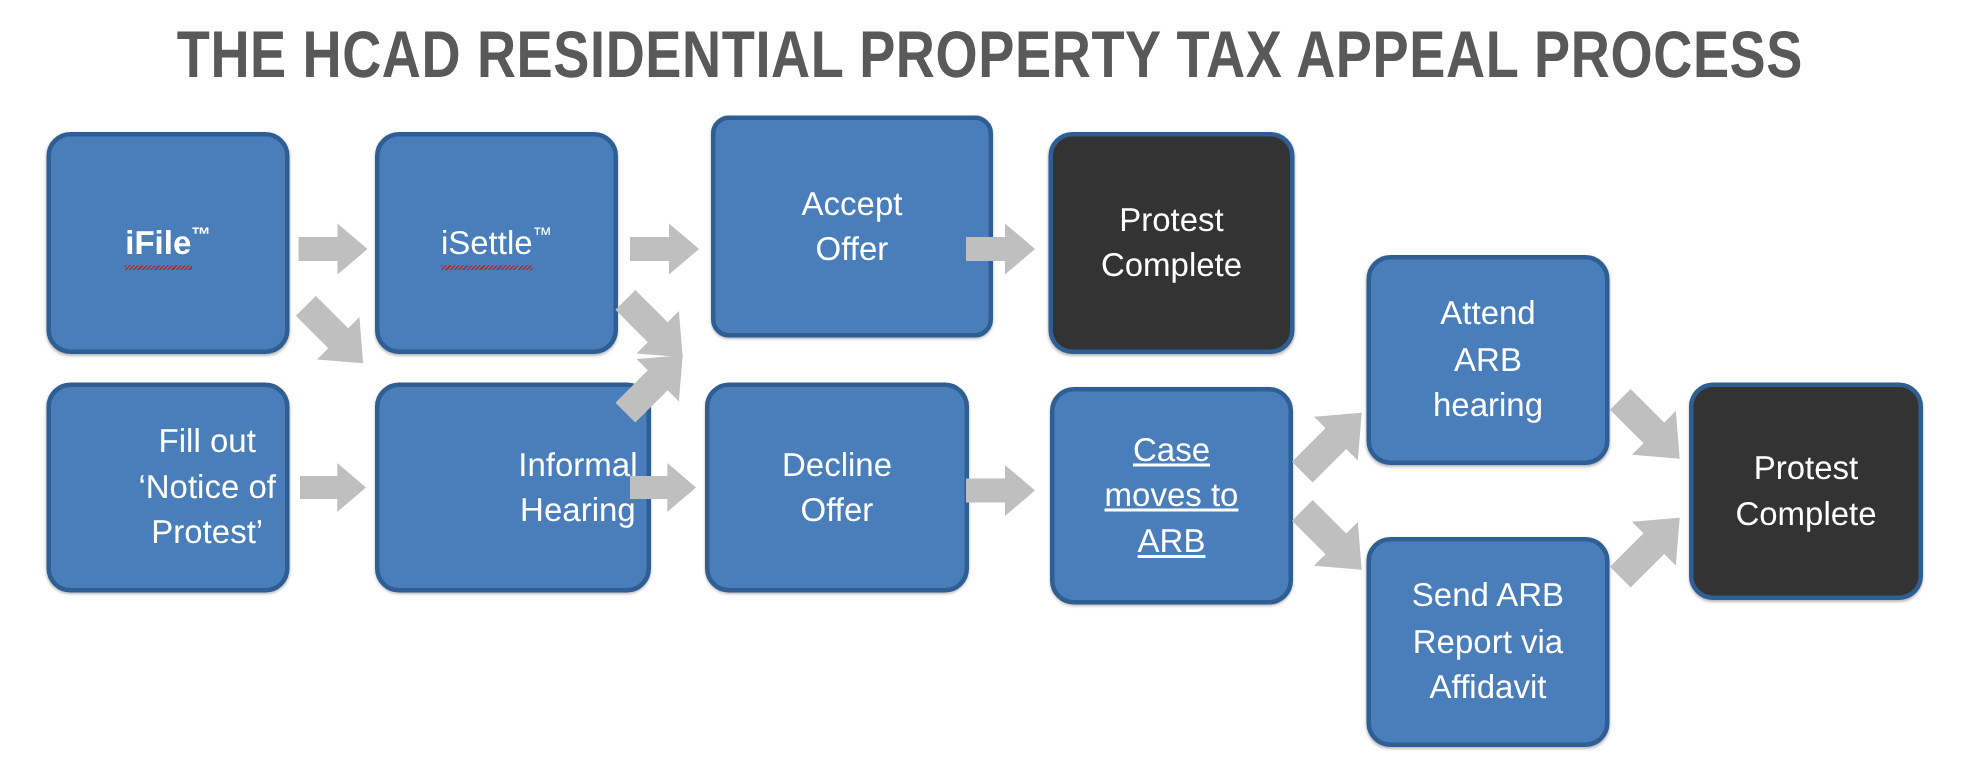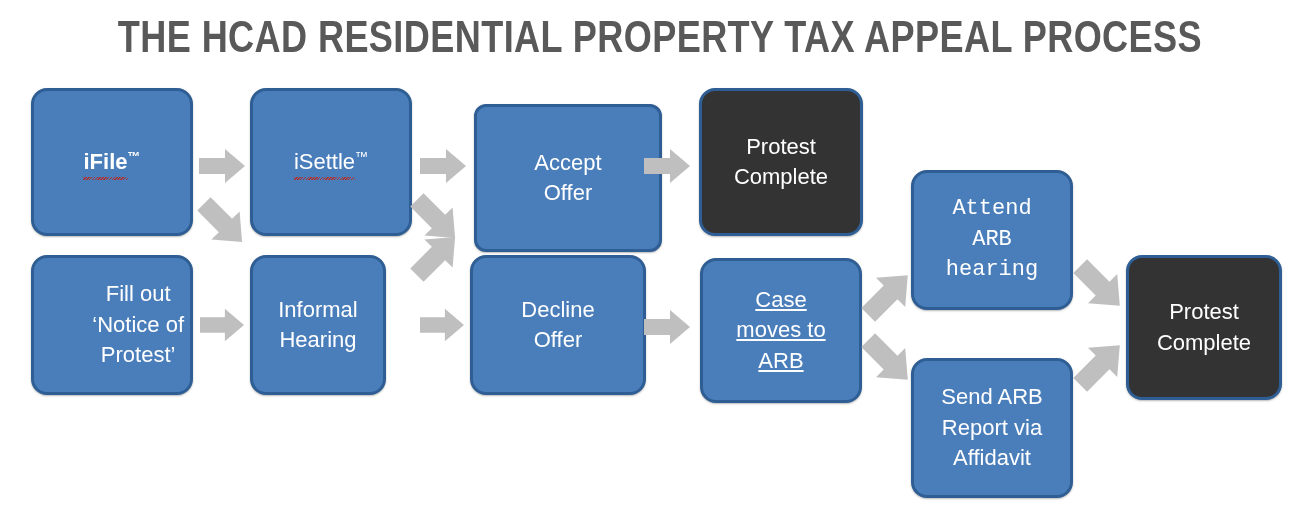--- a/index.html
+++ b/index.html
@@ -104,53 +104,53 @@
   <div id="chart-title">THE HCAD RESIDENTIAL PROPERTY TAX APPEAL PROCESS</div>
 
   <div class="node blue" style="left:31px; top:88px; width:162px; height:148px;font-weight:bold;">
     <span class="label"><span class="squiggle">iFile</span><span class="tm">™</span></span>
   </div>
 
   <div class="node blue" style="left:250px; top:88px; width:162px; height:148px;text-align:right;">
     <span class="label"><span class="squiggle">iSettle</span><span class="tm">™</span></span>
   </div>
 
-  <div class="node blue" style="left:474px; top:104px; width:188px; height:148px;border-radius:12px;">
+  <div class="node blue" style="left:474px; top:77px; width:188px; height:148px;border-radius:12px;">
     <span class="label">Accept
 Offer</span>
   </div>
 
   <div class="node dark" style="left:699px; top:88px; width:164px; height:148px;">
     <span class="label">Protest
 Complete</span>
   </div>
 
   <div class="node blue" style="left:31px; top:255px; width:162px; height:140px;justify-content:flex-end;">
     <span class="label">Fill out
 ‘Notice of
 Protest’</span>
   </div>
 
-  <div class="node blue" style="left:250px; top:255px; width:136px; height:140px;">
+  <div class="node blue" style="left:250px; top:255px; width:184px; height:140px;justify-content:flex-end;">
     <span class="label">Informal
 Hearing</span>
   </div>
 
   <div class="node blue" style="left:470px; top:255px; width:176px; height:140px;">
     <span class="label">Decline
 Offer</span>
   </div>
 
   <div class="node blue" style="left:700px; top:258px; width:162px; height:145px;text-decoration:underline;">
     <span class="label">Case
 moves to
 ARB</span>
   </div>
 
-  <div class="node blue" style="left:911px; top:170px; width:162px; height:140px;font-family:Liberation Mono, monospace;">
+  <div class="node blue" style="left:911px; top:170px; width:162px; height:140px;">
     <span class="label">Attend
 ARB
 hearing</span>
   </div>
 
   <div class="node blue" style="left:911px; top:358px; width:162px; height:140px;">
     <span class="label">Send ARB
 Report via
 Affidavit</span>
   </div>

